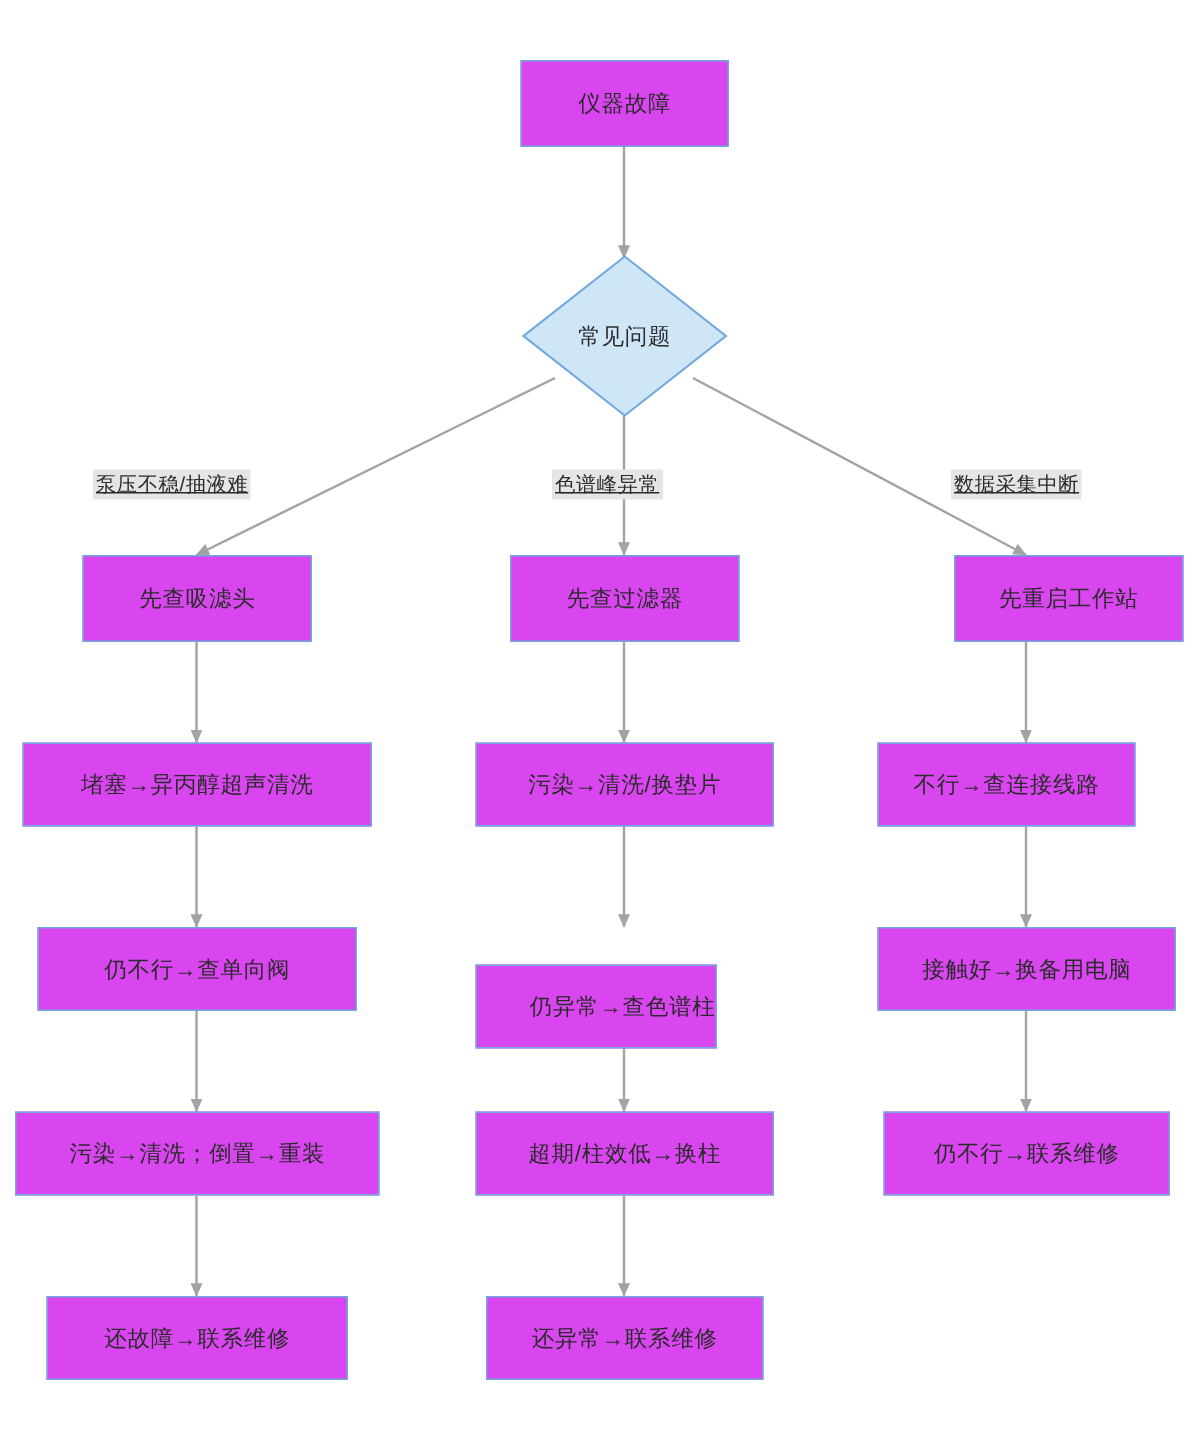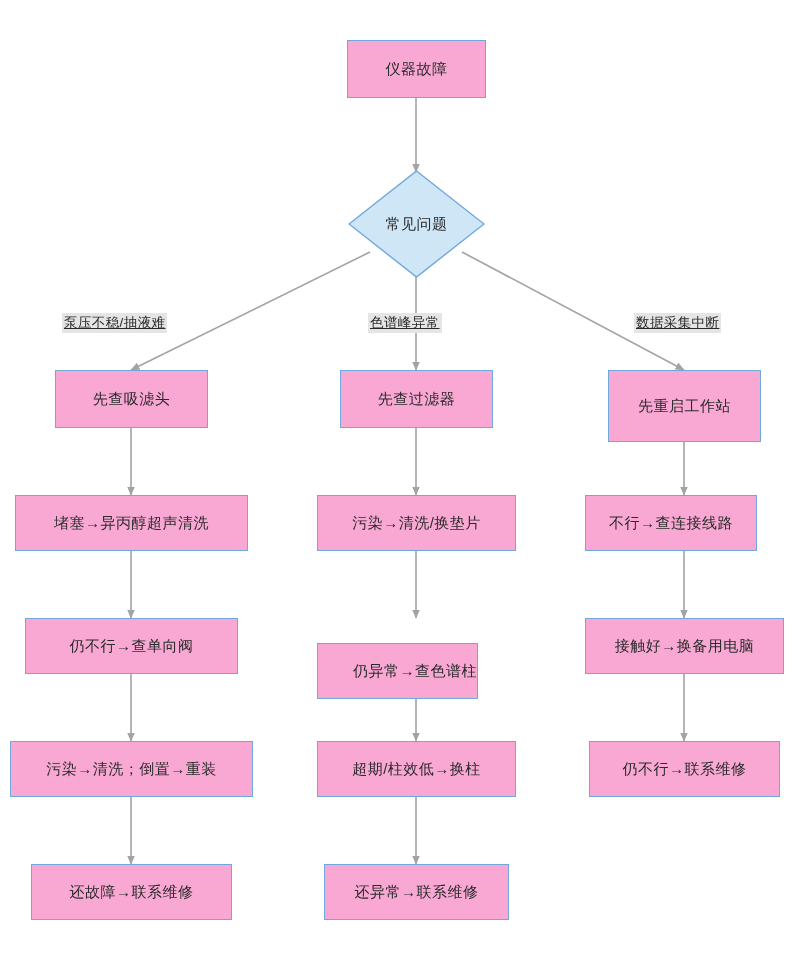--- a/index.html
+++ b/index.html
@@ -8,21 +8,21 @@
     background:#ffffff;
     font-family:"Liberation Sans","DejaVu Sans",sans-serif;
     position:relative;
     overflow:hidden;
   }
   #canvas{position:absolute;left:0;top:0;width:800px;height:954px;}
   #edges{position:absolute;left:0;top:0;width:800px;height:954px;}
   .node{
     position:absolute;
     box-sizing:border-box;
-    background:#f9a8d4;
+    background:#d946ef;
     border:1px solid #6fa8dc;
     display:flex;
     align-items:center;
     justify-content:center;
     color:#2b2b2b;
     font-size:15px;
     letter-spacing:0.5px;
     white-space:nowrap;
   }
   .node.diamond{
@@ -120,21 +120,21 @@
   <div class="node" style="left:317px;top:643px;width:161px;height:56px;justify-content:flex-end;">
     <span>仍异常→查色谱柱</span>
   </div>
   <div class="node" style="left:317px;top:741px;width:199px;height:56px;">
     <span>超期/柱效低→换柱</span>
   </div>
   <div class="node" style="left:324px;top:864px;width:185px;height:56px;">
     <span>还异常→联系维修</span>
   </div>
 
-  <div class="node" style="left:608px;top:370px;width:153px;height:72px;">
+  <div class="node" style="left:636px;top:370px;width:153px;height:58px;">
     <span>先重启工作站</span>
   </div>
   <div class="node" style="left:585px;top:495px;width:172px;height:56px;">
     <span>不行→查连接线路</span>
   </div>
   <div class="node" style="left:585px;top:618px;width:199px;height:56px;">
     <span>接触好→换备用电脑</span>
   </div>
   <div class="node" style="left:589px;top:741px;width:191px;height:56px;">
     <span>仍不行→联系维修</span>

